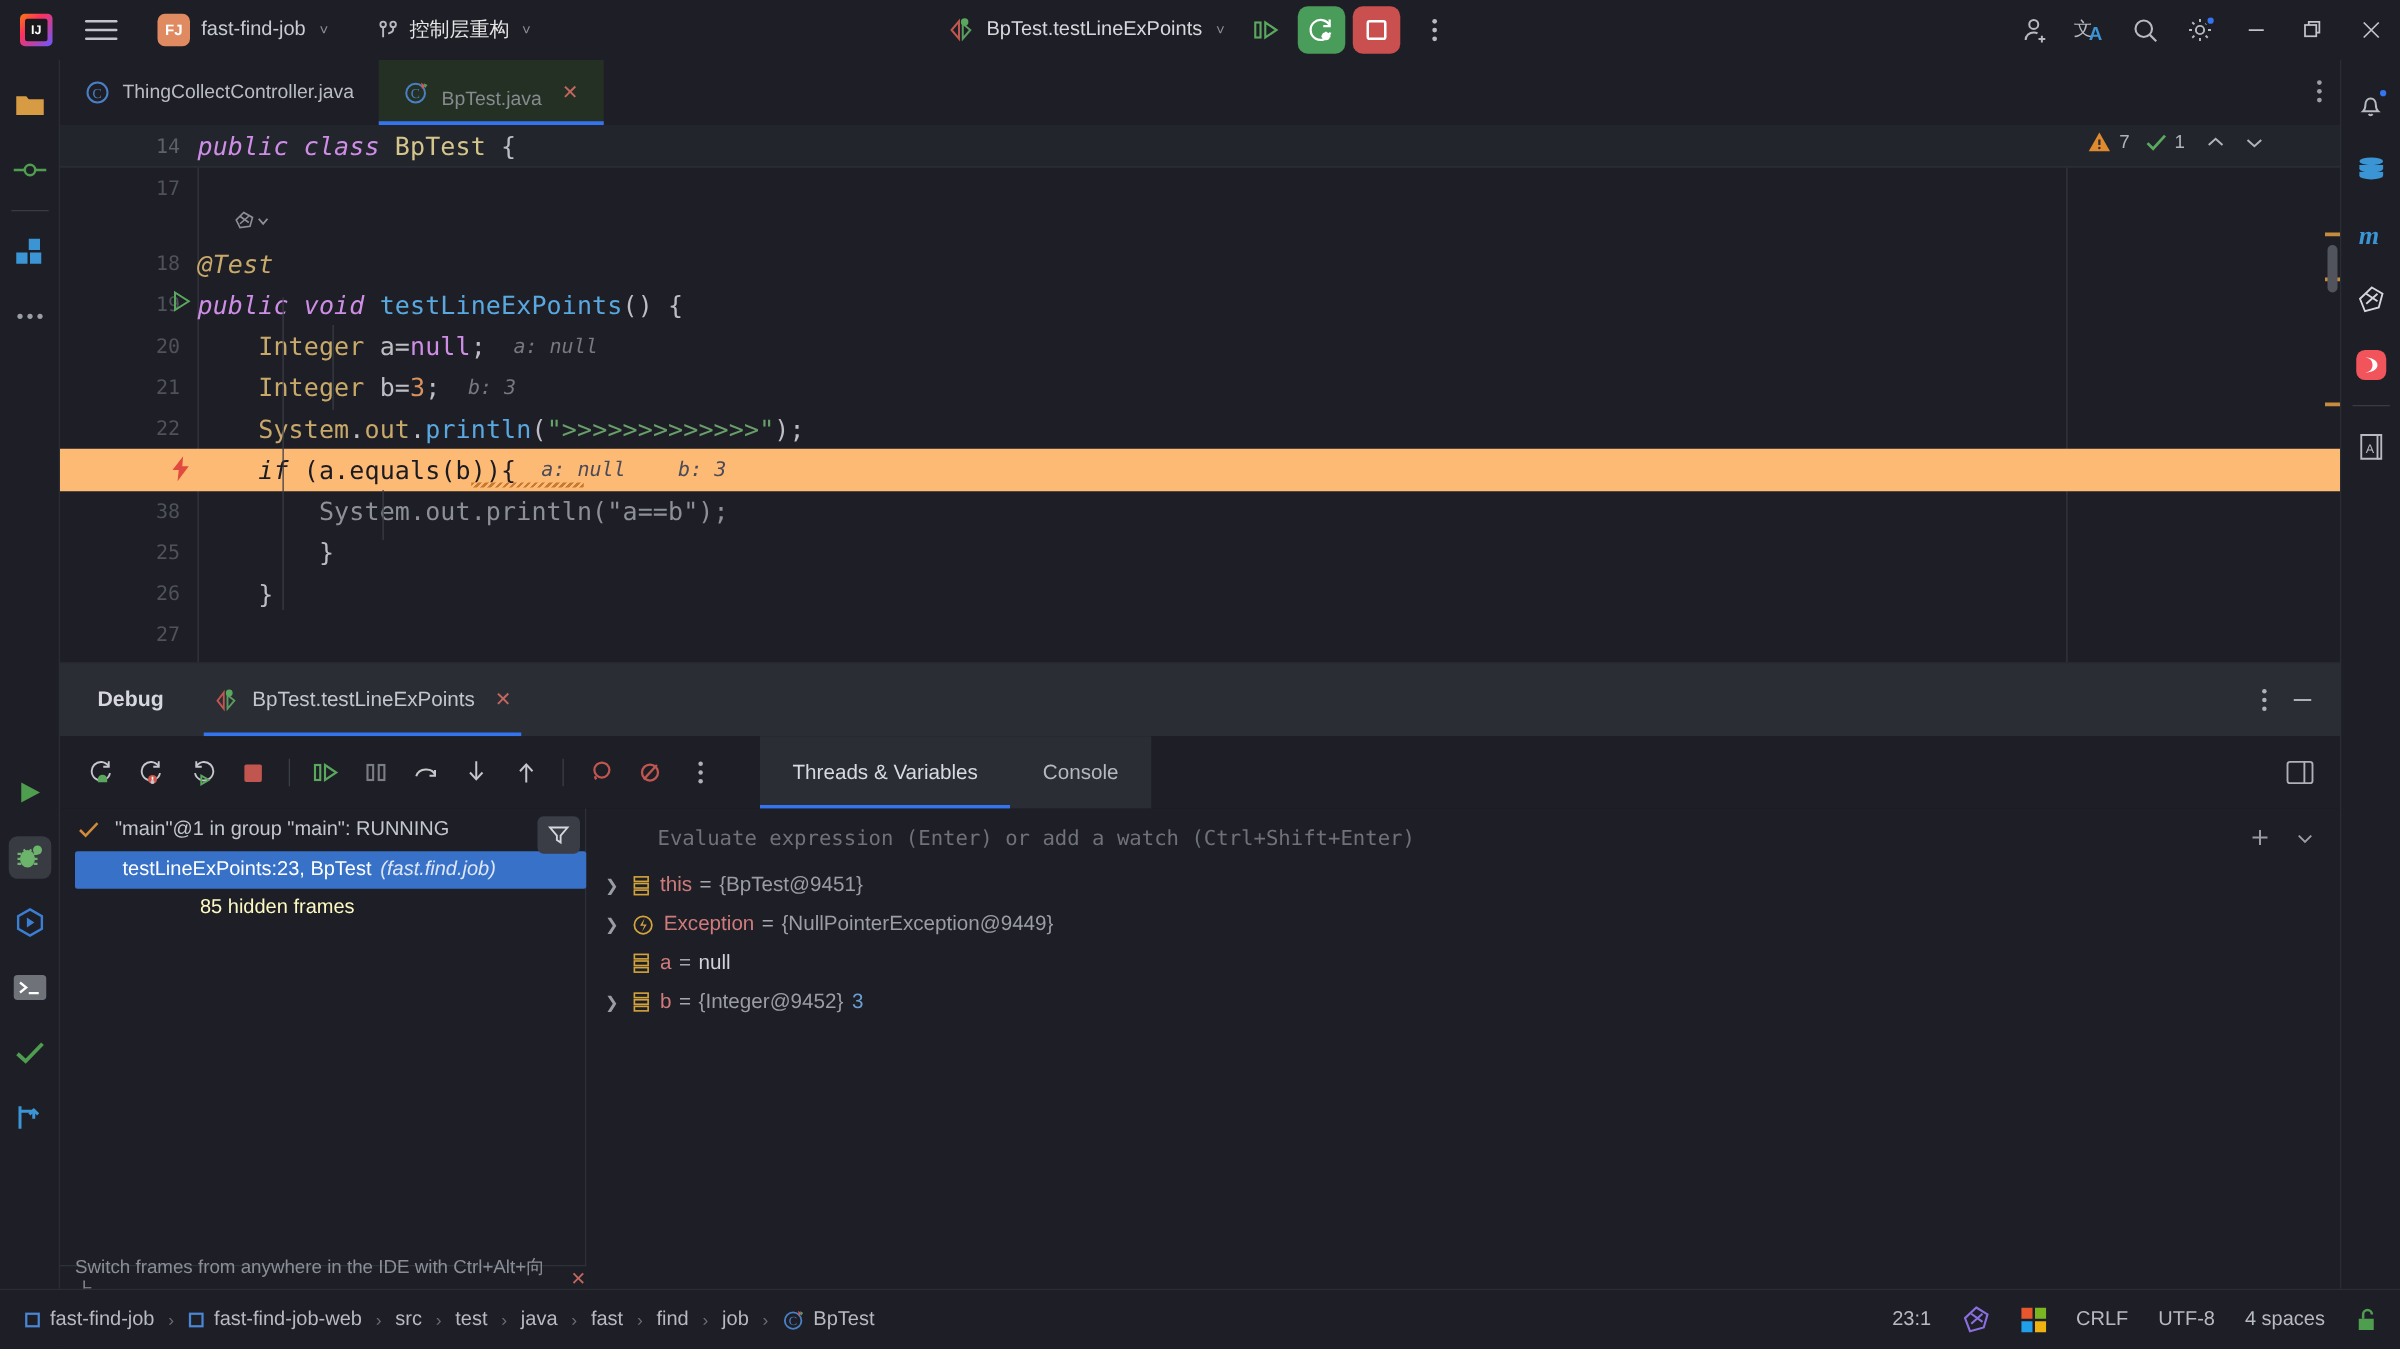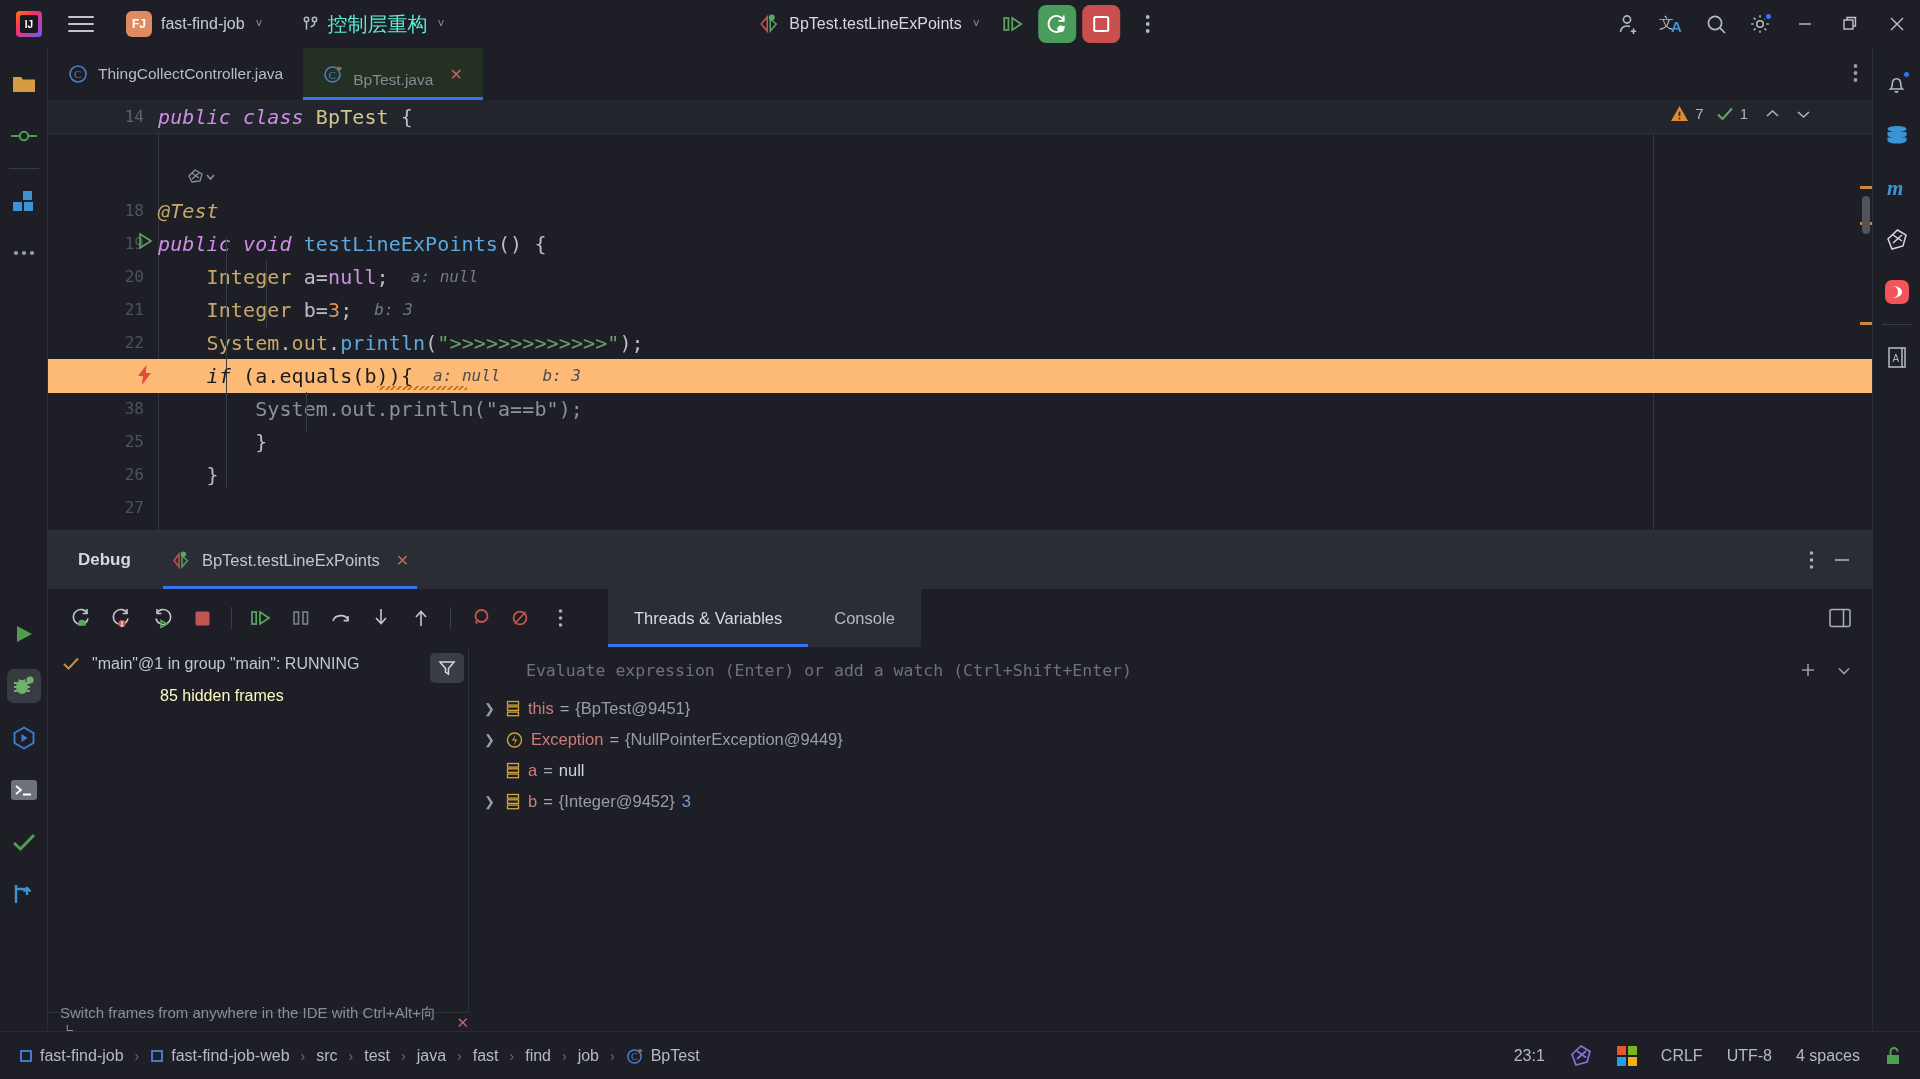--- a/index.html
+++ b/index.html
@@ -28,21 +28,21 @@
     align-items:center;justify-content:center;gap:5px;cursor:pointer;}
   .hamburger i{display:block;width:26px;height:2px;background:#c2c4ca;border-radius:1px;}
   .proj-chip{display:flex;align-items:center;gap:9px;margin-left:14px;padding:4px 8px;
     border-radius:6px;cursor:pointer;}
   .proj-badge{width:26px;height:26px;border-radius:6px;background:#e08a62;color:#fff;
     font-size:12px;font-weight:bold;display:flex;align-items:center;justify-content:center;}
   .proj-name{font-size:16px;color:#c8cbd2;}
   .chev{font-size:12px;color:#8e9099;margin-left:2px;}
   .branch-chip{display:flex;align-items:center;gap:8px;margin-left:22px;padding:4px 8px;
     border-radius:6px;cursor:pointer;}
-  .branch-name{font-size:20px;color:#5eead4;}
+  .branch-name{font-size:16px;color:#e5e5e5;}
   .tb-center{position:absolute;left:50%;top:0;transform:translateX(-50%);
     height:48px;display:flex;align-items:center;gap:6px;}
   .runcfg{display:flex;align-items:center;gap:9px;padding:4px 8px;border-radius:6px;cursor:pointer;}
   .runcfg-name{font-size:16px;color:#d6d8de;}
   .rc-btn{width:38px;height:38px;border-radius:8px;display:flex;align-items:center;
     justify-content:center;cursor:pointer;}
   .rc-btn.green{background:#4a9c5a;}
   .rc-btn.red{background:#c9504f;}
   .tb-right{position:absolute;right:0;top:0;height:48px;display:flex;align-items:center;}
   .tb-ico{width:44px;height:48px;display:flex;align-items:center;justify-content:center;cursor:pointer;position:relative;}
@@ -466,20 +466,23 @@
 
     <div class="gut-strip" style="top:34px;"></div>
     <div class="vertline" style="left:1605px;top:34px;height:396px;"></div>
 
     <div class="scrollmark" style="top:86px;"></div>
     <div class="scrollmark" style="top:122px;"></div>
     <div class="scrollmark" style="top:222px;"></div>
     <div class="scrollmark" style="top:285px;"></div>
     <div class="scrollthumb" style="top:96px;height:38px;"></div>
 
+    <div class="codeline" style="top:34px;">
+      <span class="ln">17</span>
+    </div>
 
     <div class="codeline" style="top:60px;">
       <span class="ln"></span>
       <span class="code" style="margin-left:28px">
         <svg width="34" height="20" viewBox="0 0 34 20" fill="none" stroke="#8e9099" stroke-width="1.3">
           <path d="M9 3 L16 7 L14 14 L6 15 L3 9 Z"></path>
             <path d="M6 6 L13 11 M13 6 L6 12"></path>
           <path d="M21 8 L24.5 12 L28 8" stroke="#8e9099" stroke-width="1.5"></path>
         </svg>
       </span>
@@ -685,20 +688,24 @@
     </div>
 
     <div class="frames">
       <div class="thread-row">
         <span>
           <svg width="18" height="16" viewBox="0 0 18 16" fill="none" stroke="#d08a3a" stroke-width="2">
               <path d="M2 8 L6.5 12.5 L16 2.5"></path>
             </svg>
         </span>
         <span>"main"@1 in group "main": RUNNING</span>
+      </div>
+      <div class="frame-row sel" style="margin-left:12px;width:409px;border-radius:2px;">
+        <span>testLineExPoints:23, BpTest</span>
+        <span class="fpkg">(fast.find.job)</span>
       </div>
       <div class="hidden-frames">85 hidden frames</div>
 
       <div class="dbg-hintbar">
         <span class="dbg-hint-txt">Switch frames from anywhere in the IDE with Ctrl+Alt+向上...</span>
         <span class="dbg-hint-x">✕</span>
       </div>
     </div>
 
     <div style="position:absolute;left:382px;top:122px;display:flex;align-items:center;gap:8px;">

